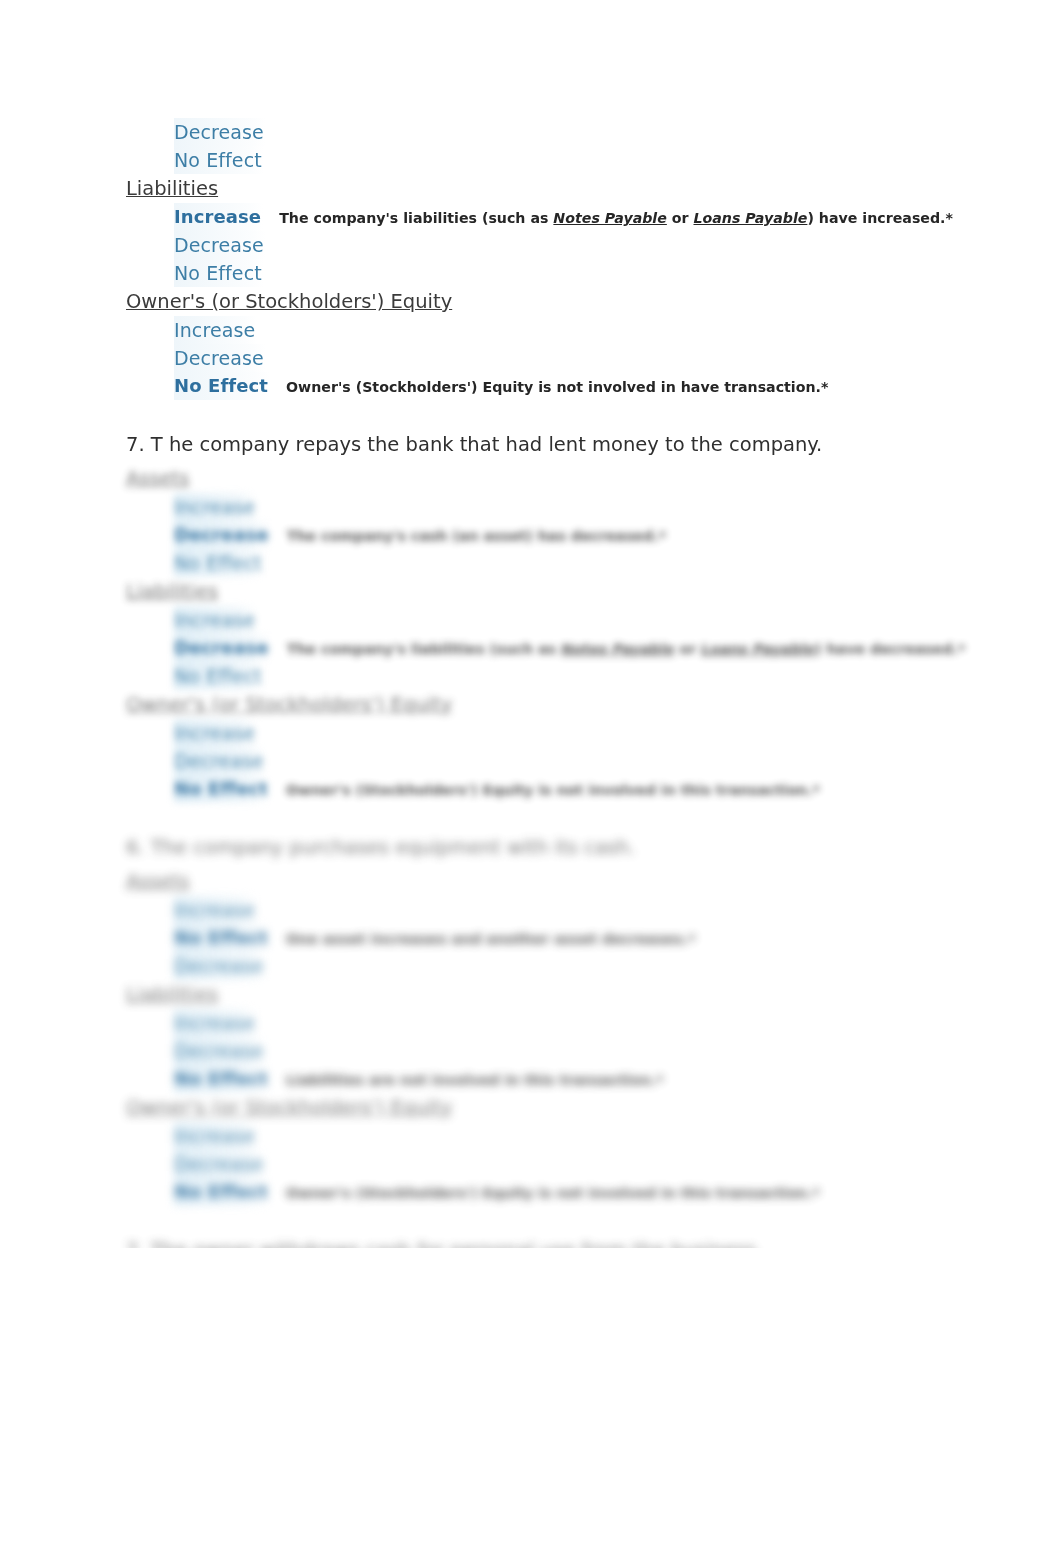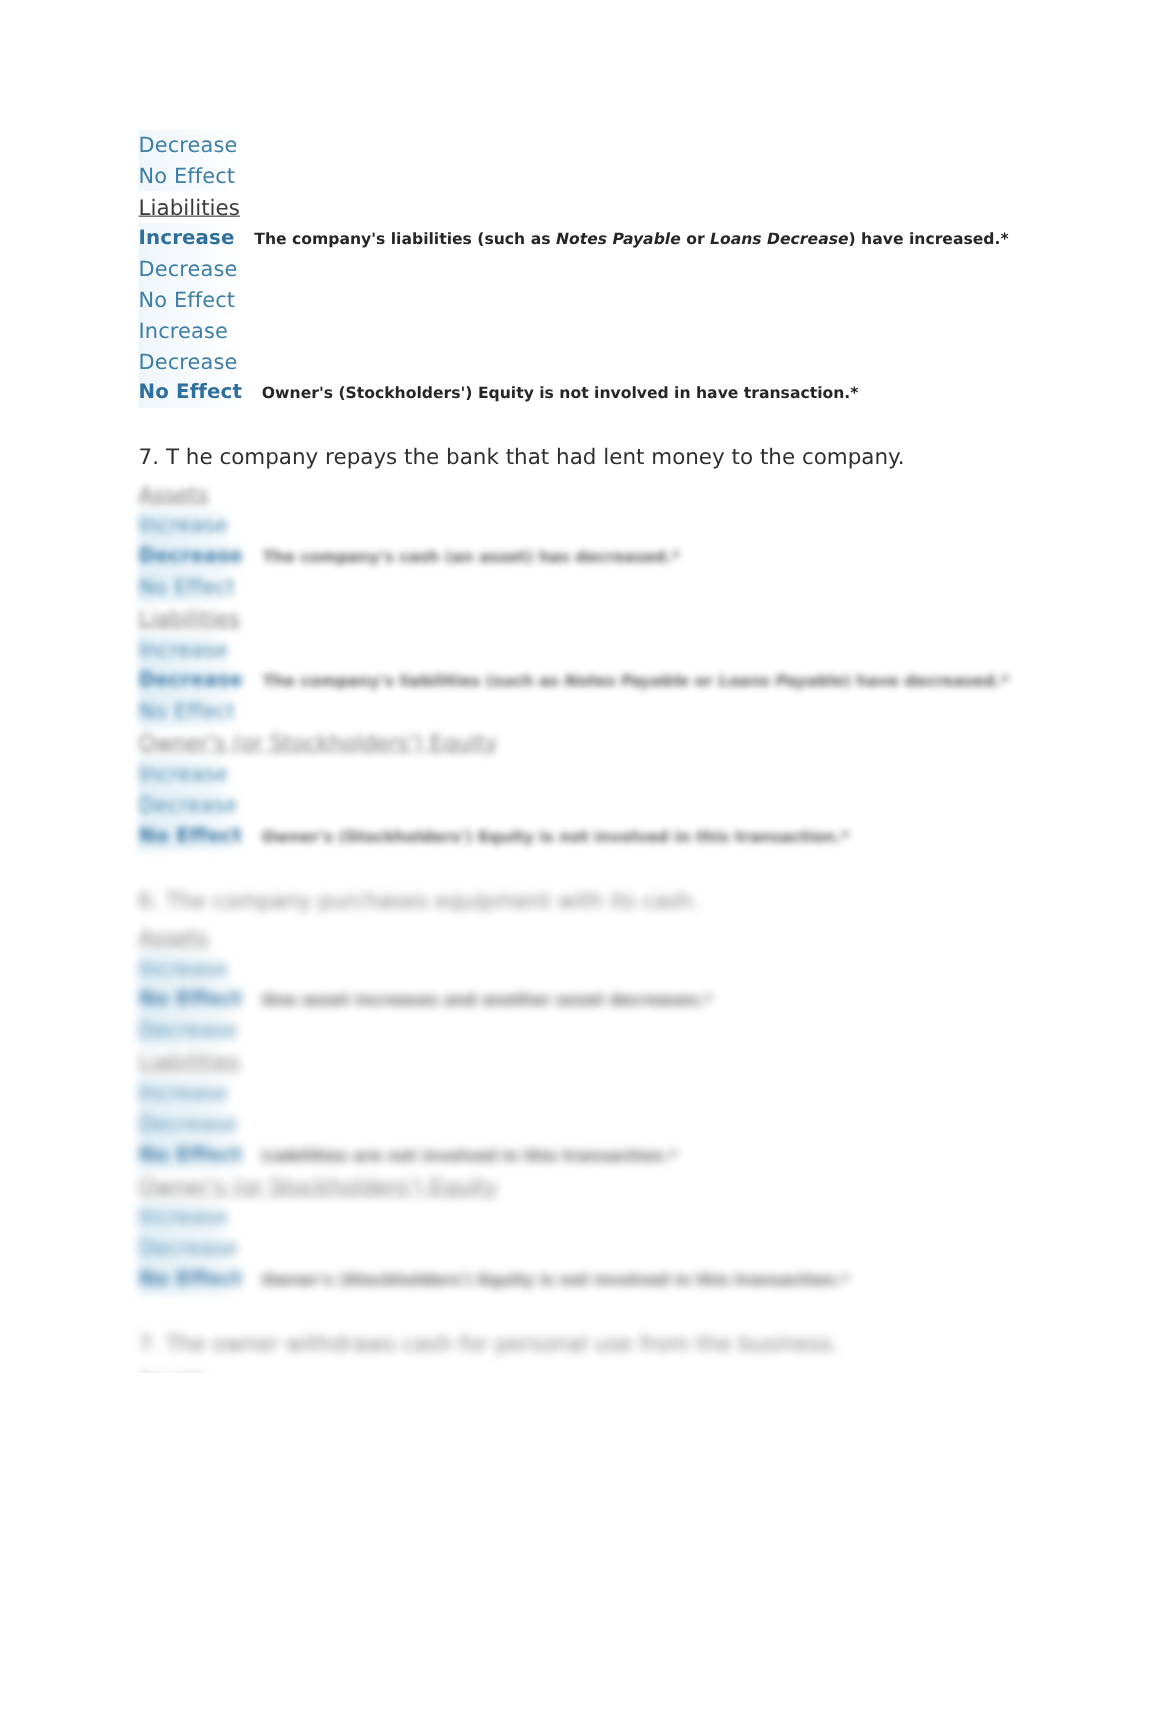--- a/index.html
+++ b/index.html
@@ -37,20 +37,21 @@
     height: 28px;
   }
   .opt {
     color: #3d7ea6;
     font-size: 19px;
     line-height: 28px;
     letter-spacing: 0.1px;
     white-space: nowrap;
     background: linear-gradient(to right, rgba(225,238,246,0.55), rgba(225,238,246,0.12) 85%, rgba(255,255,255,0));
     padding-right: 2px;
+    margin-left: 48px;
   }
   .opt.bold {
     font-weight: bold;
     font-size: 18px;
     color: #2e6f9e;
   }
   .heading {
     color: #3b3b3b;
     font-size: 19.5px;
     line-height: 29px;
@@ -59,21 +60,21 @@
     text-decoration: underline;
   }
   .explain {
     font-size: 14.2px;
     font-weight: bold;
     color: #262626;
     margin-left: 16px;
     line-height: 28px;
     white-space: nowrap;
   }
-  .explain i { font-style: italic; }
+  .explain i { font-style: italic; text-decoration: underline; }
 
   .question {
     color: #2f2f2f;
     font-size: 19.5px;
     line-height: 30px;
     margin-top: 30px;
     margin-bottom: 4px;
     white-space: nowrap;
   }
 
@@ -121,29 +122,30 @@
         <span class="opt">Decrease</span>
       </div>
       <div class="opt-row">
         <span class="opt">No Effect</span>
       </div>
 
       <div class="heading">Liabilities</div>
 
       <div class="opt-row">
         <span class="opt bold">Increase</span>
-        <span class="explain">The company's liabilities (such as <i>Notes Payable</i> or <i>Loans Decrease</i>) have increased.*</span>
-      </div>
-      <div class="opt-row">
-        <span class="opt">Decrease</span>
-      </div>
-      <div class="opt-row">
-        <span class="opt">No Effect</span>
-      </div>
-
+        <span class="explain">The company's liabilities (such as <i>Notes Payable</i> or <i>Loans Payable</i>) have increased.*</span>
+      </div>
+      <div class="opt-row">
+        <span class="opt">Decrease</span>
+      </div>
+      <div class="opt-row">
+        <span class="opt">No Effect</span>
+      </div>
+
+      <div class="heading">Owner's (or Stockholders') Equity</div>
 
       <div class="opt-row">
         <span class="opt">Increase</span>
       </div>
       <div class="opt-row">
         <span class="opt">Decrease</span>
       </div>
       <div class="opt-row">
         <span class="opt bold">No Effect</span>
         <span class="explain">Owner's (Stockholders') Equity is not involved in have transaction.*</span>

